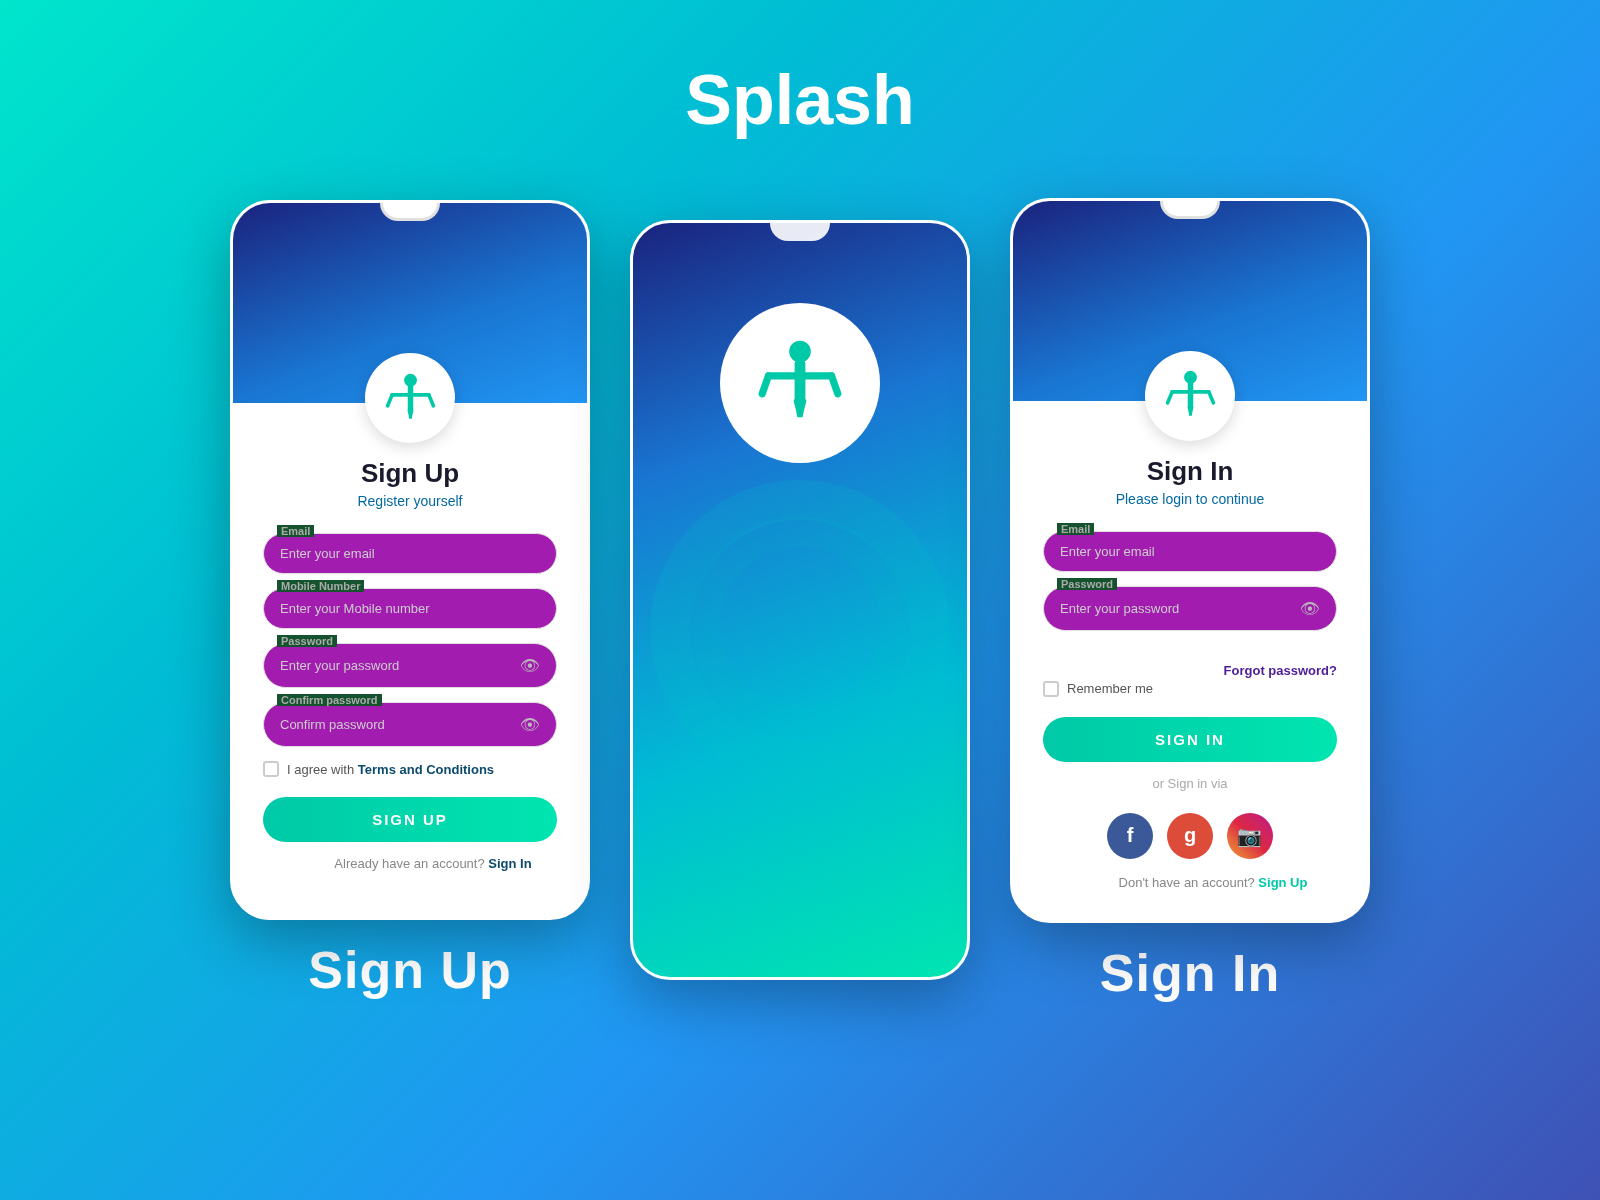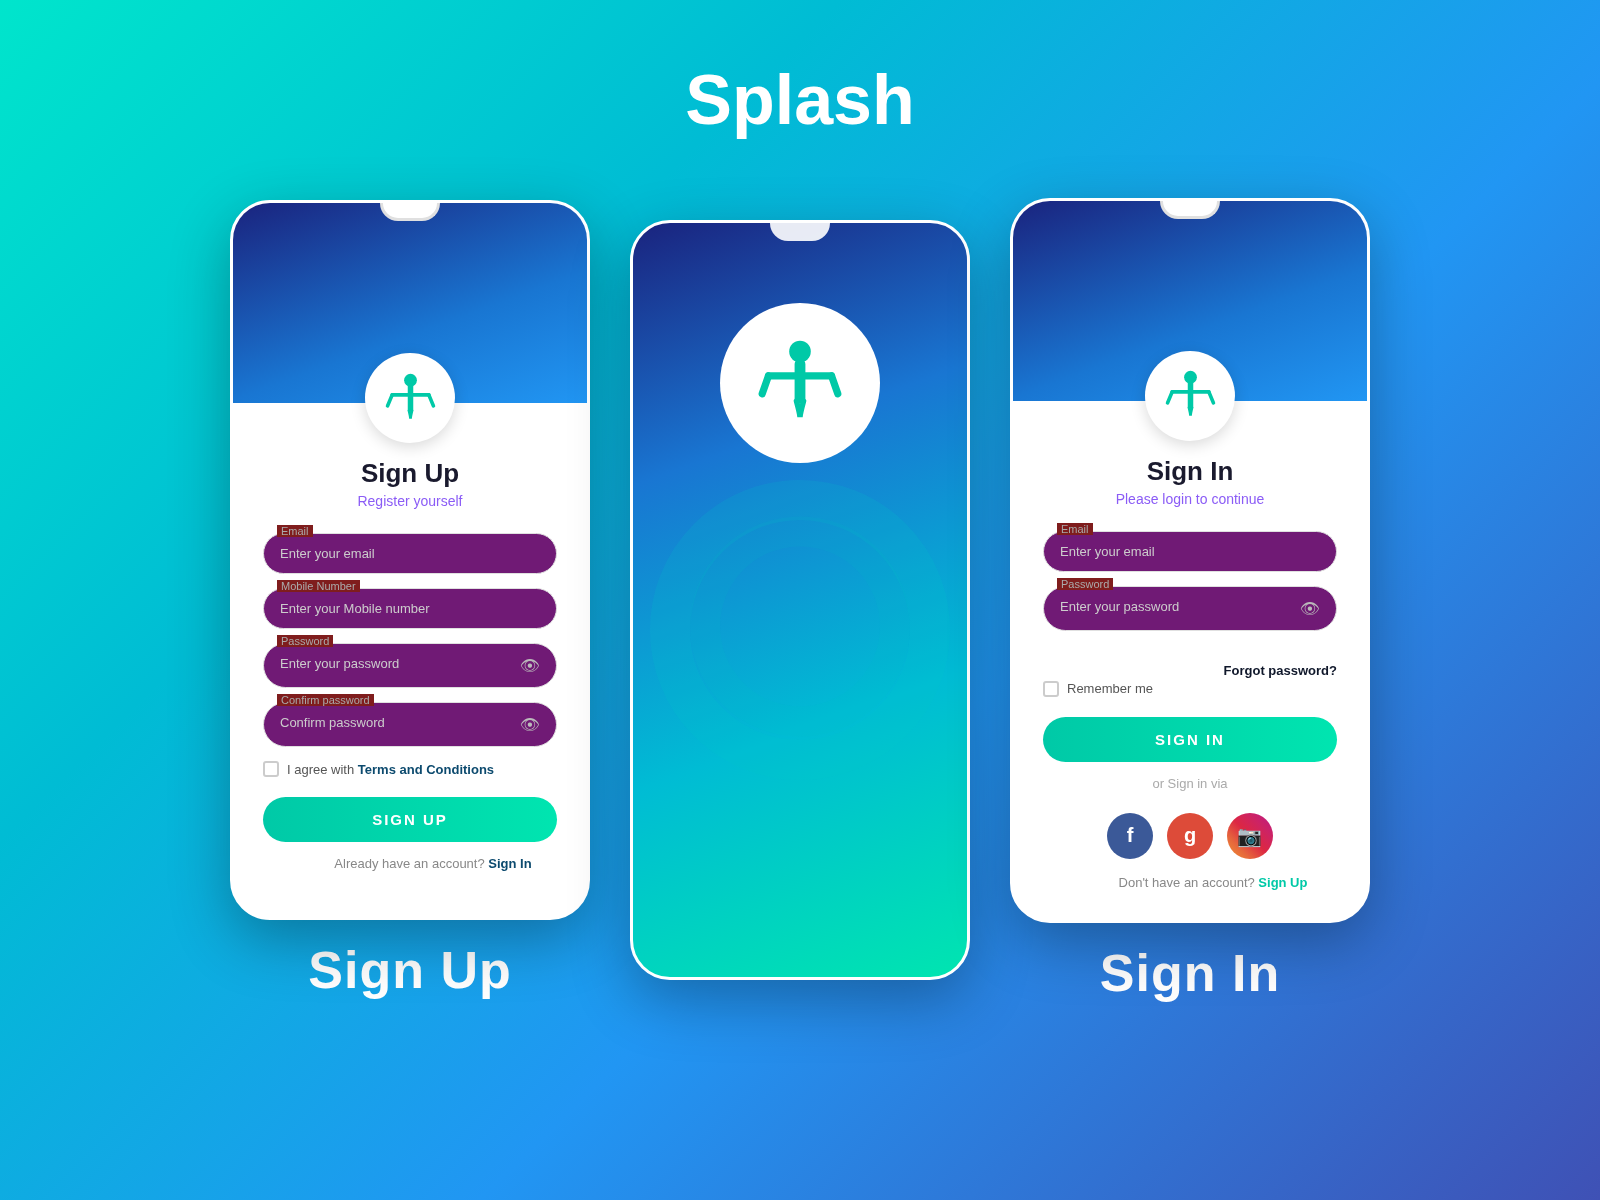--- a/index.html
+++ b/index.html
@@ -166,49 +166,50 @@
     .auth-title {
       font-size: 26px;
       font-weight: 800;
       color: #1a1a2e;
       margin-bottom: 4px;
       text-align: center;
     }
 
     .auth-subtitle {
       font-size: 14px;
-      color: #8b5cf6;
+      color: #0369a1;
       margin-bottom: 24px;
       text-align: center;
     }
 
     .form-group {
       width: 100%;
       margin-bottom: 14px;
       position: relative;
     }
 
     .form-label {
       font-size: 11px;
       color: #aaa;
-      background: #7f1d1d;
+      background: #14532d;
       position: absolute;
       top: -8px;
       left: 14px;
       padding: 0 4px;
       z-index: 1;
+      font-weight: bold;
     }
 
     .form-input-wrapper {
       border: 1.5px solid #e0e0e0;
       border-radius: 25px;
       padding: 12px 16px;
       display: flex;
-      align-items: flex-start;
-      background: #701a75;
+      align-items: center;
+      background: #a21caf;
     }
 
     .form-input-text {
       font-size: 13px;
       color: #ccc;
       flex: 1;
     }
 
     .eye-icon {
       color: #bbb;
@@ -276,21 +277,21 @@
     }
 
     .remember-left {
       display: flex;
       align-items: center;
       gap: 8px;
       margin-top: 36px;
     }
 
     .forgot-link {
-      color: #0f172a;
+      color: #4c1d95;
       font-size: 13px;
       font-weight: 600;
     }
 
     .or-divider {
       font-size: 13px;
       color: #aaa;
       margin-bottom: 22px;
     }
 

